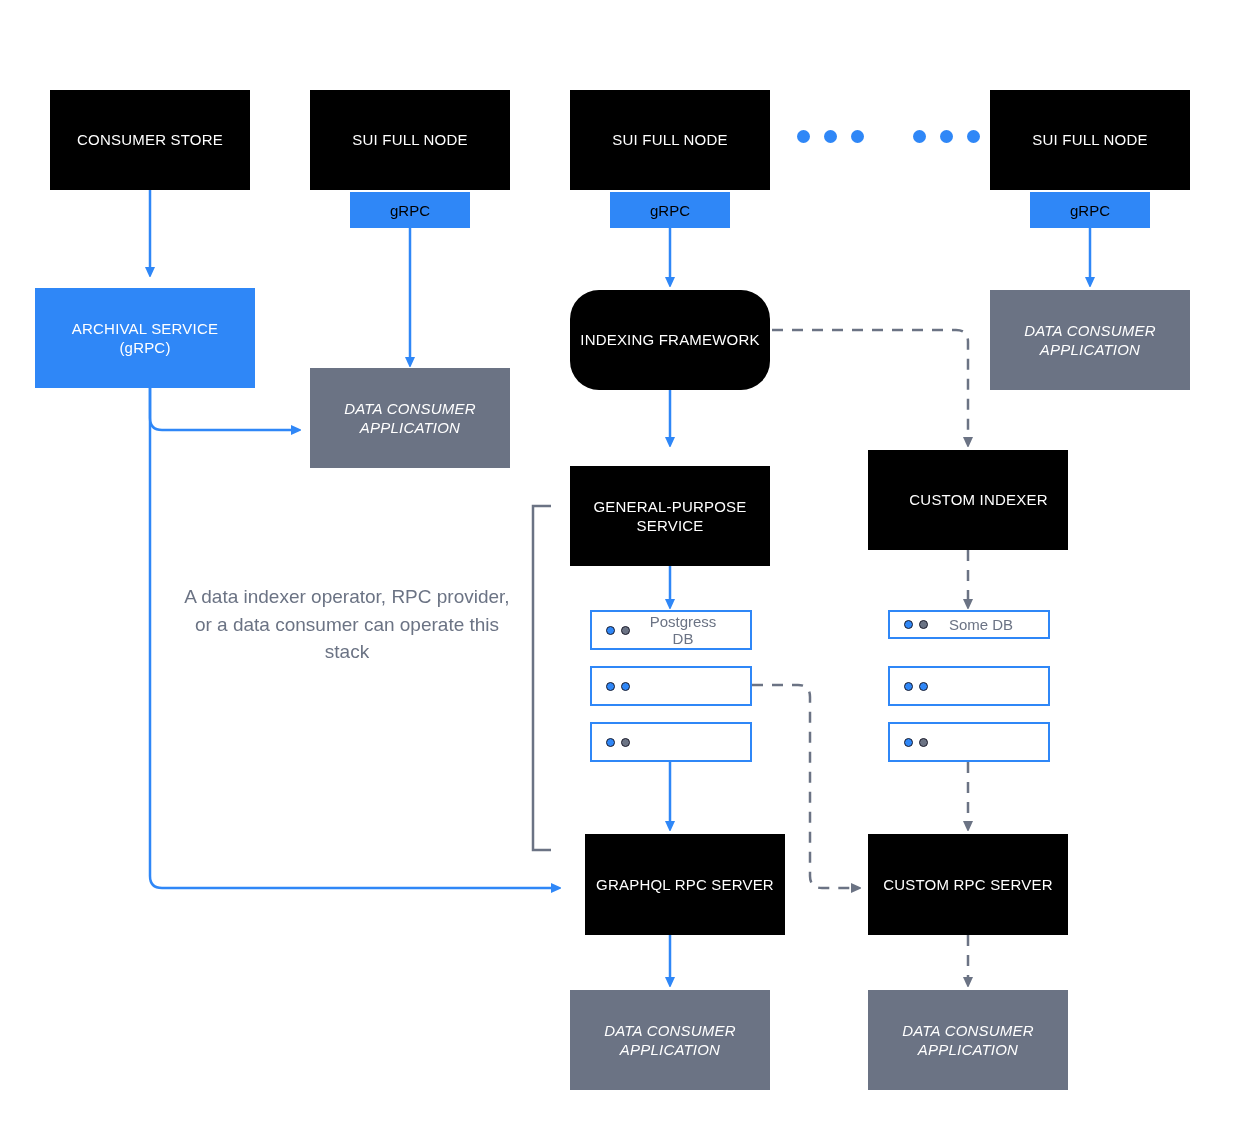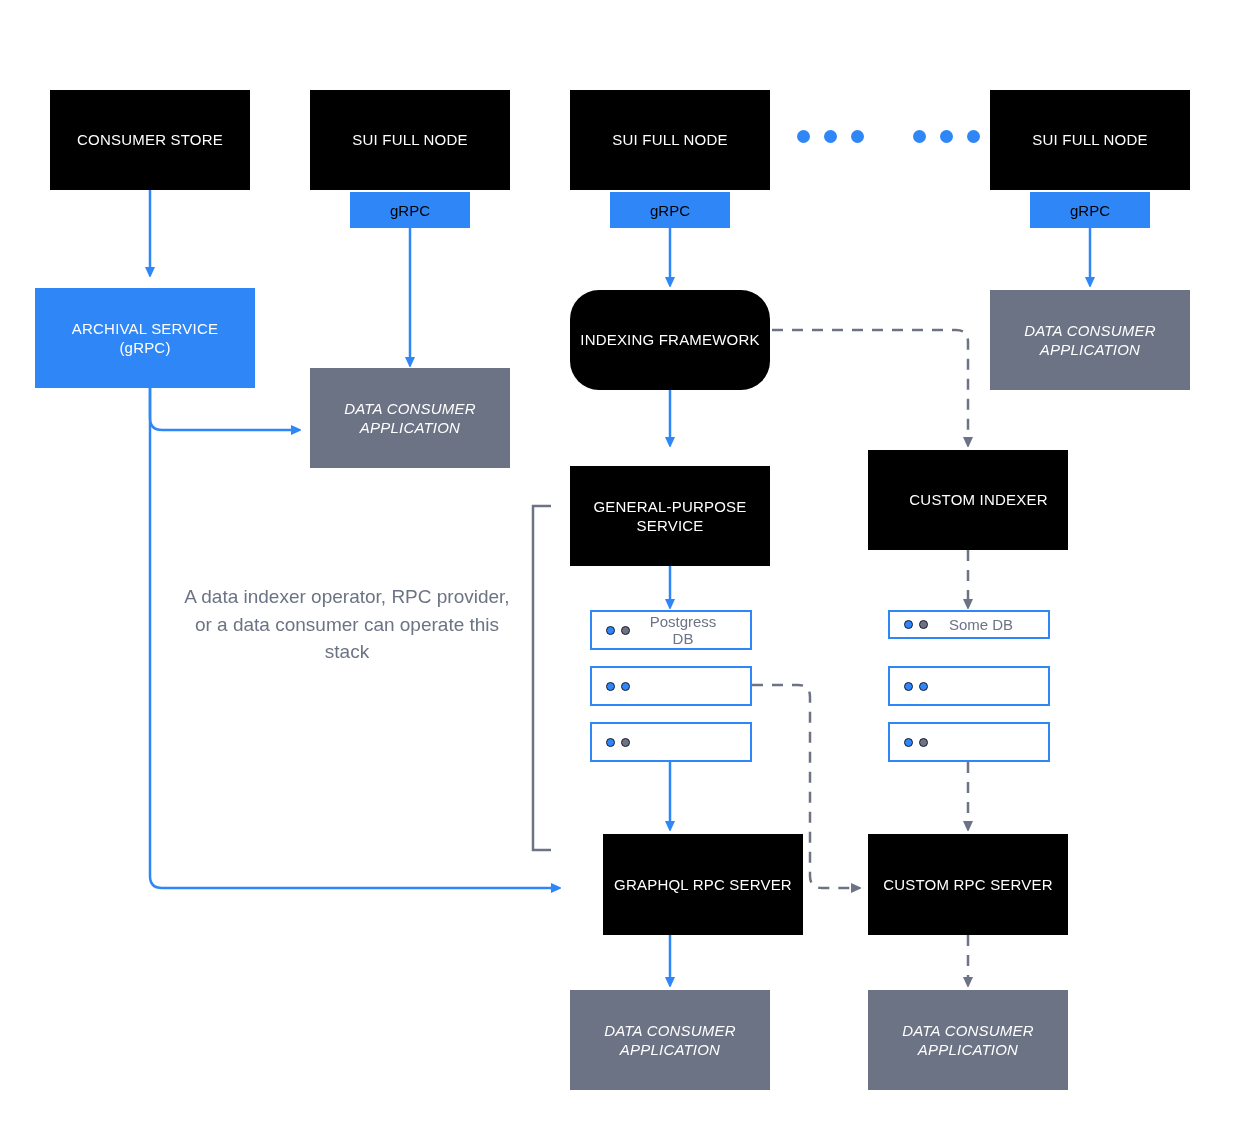--- a/index.html
+++ b/index.html
@@ -204,21 +204,21 @@
     <span>INDEXING FRAMEWORK</span>
   </div>
 
   <div class="node node-black" style="left:570px; top:450px; width:200px; height:100px;margin-top:16px;">
     <span>
       <span>GENERAL-PURPOSE</span><br>
       <span>SERVICE</span>
     </span>
   </div>
 
-  <div class="node node-black" style="left:603px; top:834px; width:200px; height:101px;">
+  <div class="node node-black" style="left:585px; top:834px; width:200px; height:101px;">
     <span>GRAPHQL RPC SERVER</span>
   </div>
 
   <div class="node node-gray" style="left:570px; top:990px; width:200px; height:100px;">
     <span>
       <span>DATA CONSUMER</span><br>
       <span>APPLICATION</span>
     </span>
   </div>
 

